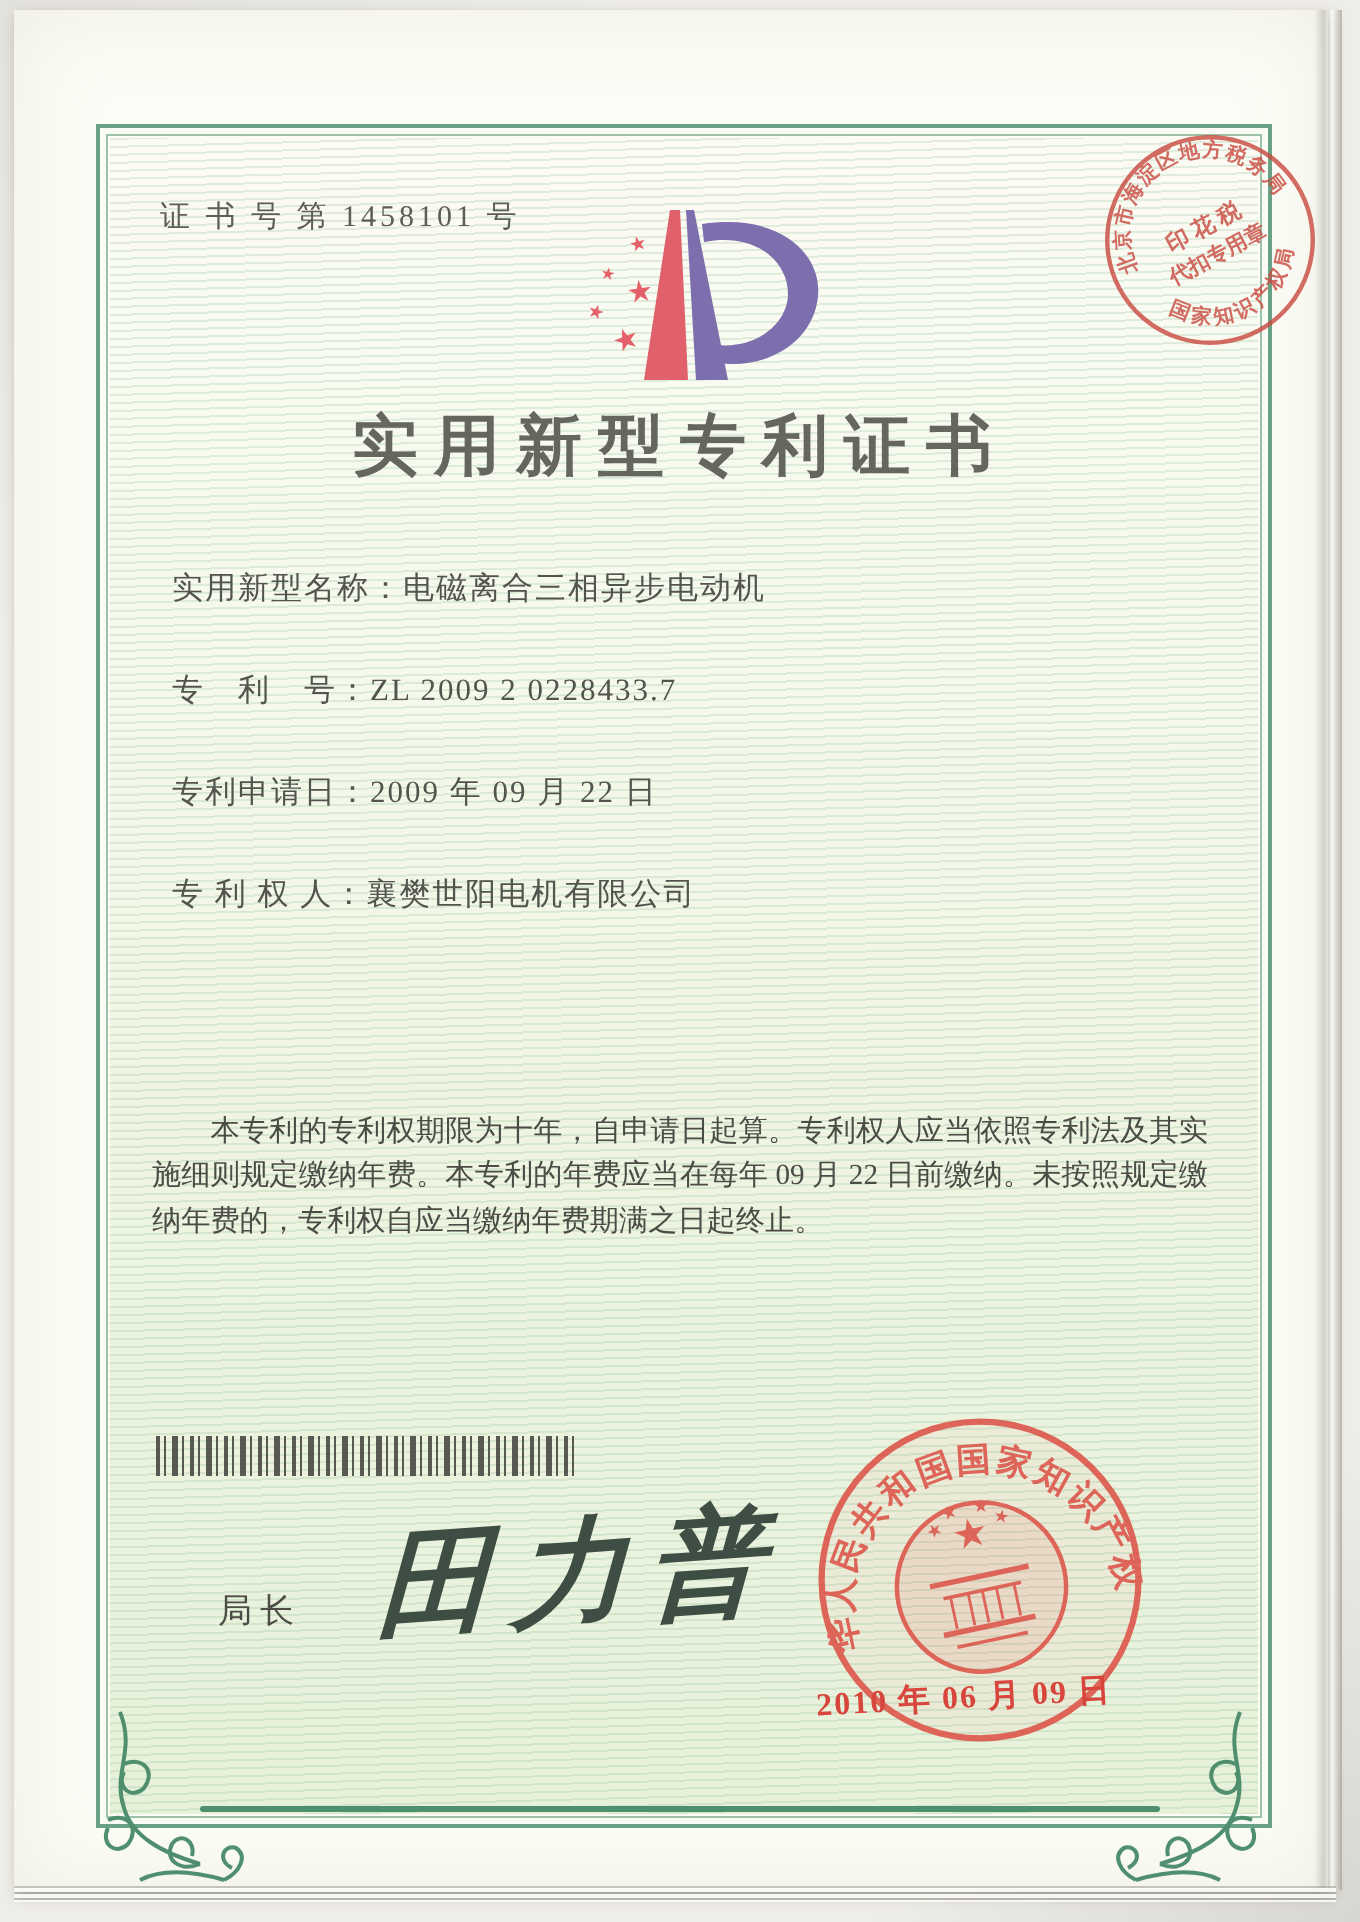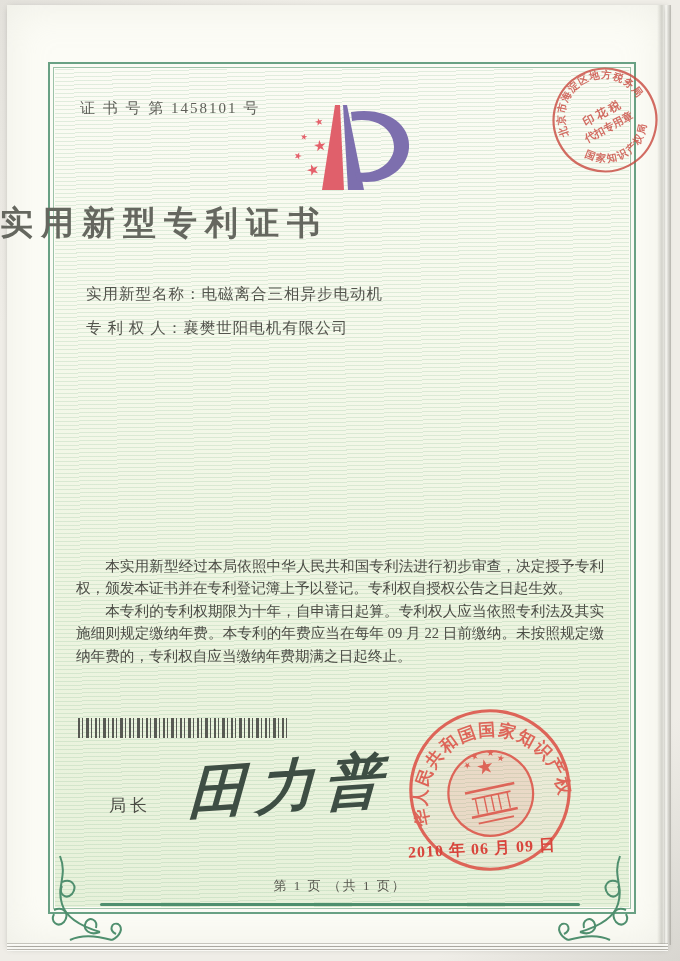--- a/index.html
+++ b/index.html
@@ -33,26 +33,26 @@
       repeating-linear-gradient(178.5deg, rgba(128,184,140,.22) 0 1px, rgba(255,255,255,0) 1px 4px),
       linear-gradient(180deg,#fbfbf4 0%,#f6f9ec 30%,#edf4e0 65%,#e7f1da 100%);
   }
   .cert-number{
     position:absolute;left:80px;top:99px;
     font-size:15px;letter-spacing:2px;color:#5d5e57;
   }
   .logo{position:absolute;left:263px;top:100px;width:152px;height:97px;}
   .title{
     position:absolute;left:0;top:201px;width:100%;
-    font-size:33px;font-weight:600;letter-spacing:8px;
+    text-align:center;font-size:33px;font-weight:600;letter-spacing:8px;
     color:#65675f;
   }
   .fields{
     position:absolute;left:86px;top:284px;width:470px;
-    display:flex;flex-direction:column;gap:12px;
+    display:flex;flex-direction:column;gap:29px;
     font-size:15.5px;color:#53544d;letter-spacing:1px;
   }
   .field-row{height:22px;white-space:nowrap;}
   .paragraphs{
     position:absolute;left:76px;top:555px;width:528px;
     font-size:14.6px;line-height:22.4px;color:#4b4c45;
     text-align:justify;
   }
   .paragraphs p{margin:0;text-indent:2em;}
   .barcode{
@@ -124,25 +124,26 @@
       <use href="#star" transform="translate(57,46) scale(6) rotate(-8)"></use>
       <use href="#star" transform="translate(35,56) scale(3.8) rotate(18)"></use>
       <use href="#star" transform="translate(50,70) scale(6) rotate(-20)"></use>
     </g>
   </svg>
 
   <div class="title">实用新型专利证书</div>
 
   <div class="fields">
     <div class="field-row"><span>实用新型名称：</span><span>电磁离合三相异步电动机</span></div>
+    <div class="field-row"><span>专　利　号：</span><span>ZL 2009 2 0228433.7</span></div>
+    <div class="field-row"><span>专利申请日：</span><span>2009 年 09 月 22 日</span></div>
     <div class="field-row"><span>专 利 权 人：</span><span>襄樊世阳电机有限公司</span></div>
   </div>
 
   <div class="paragraphs">
-    <p>本实用新型经过本局依照中华人民共和国专利法进行初步审查，决定授予专利权，颁发本证书并在专利登记簿上予以登记。专利权自授权公告之日起生效。</p>
     <p>本专利的专利权期限为十年，自申请日起算。专利权人应当依照专利法及其实施细则规定缴纳年费。本专利的年费应当在每年 09 月 22 日前缴纳。未按照规定缴纳年费的，专利权自应当缴纳年费期满之日起终止。</p>
   </div>
 
   <div class="barcode"></div>
 
   <div class="director">局长</div>
   <div class="signature">田力普</div>
 
   <svg class="office-stamp" viewBox="0 0 200 200">
     <defs>
@@ -179,21 +180,20 @@
     <text font-size="11.5" font-weight="bold" fill="#c9493f" letter-spacing="1">
       <textPath href="#arcTopSmall" startOffset="50%" text-anchor="middle">北京市海淀区地方税务局</textPath>
     </text>
     <text x="70" y="66" font-size="13" font-weight="bold" fill="#c9493f" text-anchor="middle">印 花 税</text>
     <text x="70" y="83" font-size="12" font-weight="bold" fill="#c9493f" text-anchor="middle">代扣专用章</text>
     <text font-size="11.5" font-weight="bold" fill="#c9493f" letter-spacing="2">
       <textPath href="#arcBottomSmall" startOffset="50%" text-anchor="middle">国家知识产权局</textPath>
     </text>
   </svg>
 
-  <div class="page-footer">第 1 页 （共 1 页）</div>
   <div class="bottom-rule"></div>
 
   <svg class="flourish left" viewBox="0 0 86 92">
     <g stroke="#4f8f6e" stroke-width="2" fill="none">
       <path d="M14,4 C22,24 10,34 16,52 C20,66 34,74 54,80"></path>
       <path d="M54,80 C44,84 36,78 40,70 C44,64 52,68 50,76"></path>
       <path d="M16,30 C26,26 32,34 26,42 C20,48 12,42 16,34"></path>
       <path d="M8,58 C18,54 24,62 18,70 C12,76 4,70 8,62"></path>
       <path d="M24,88 C36,82 52,84 66,88"></path>
       <path d="M66,88 C74,84 78,76 72,72 C66,70 62,78 70,82"></path>

